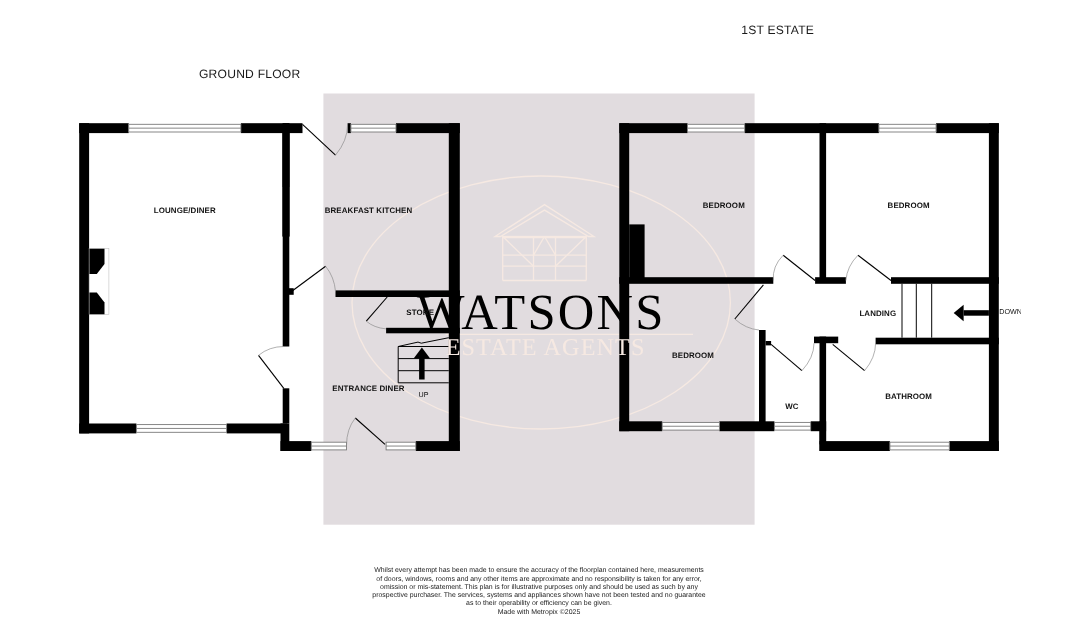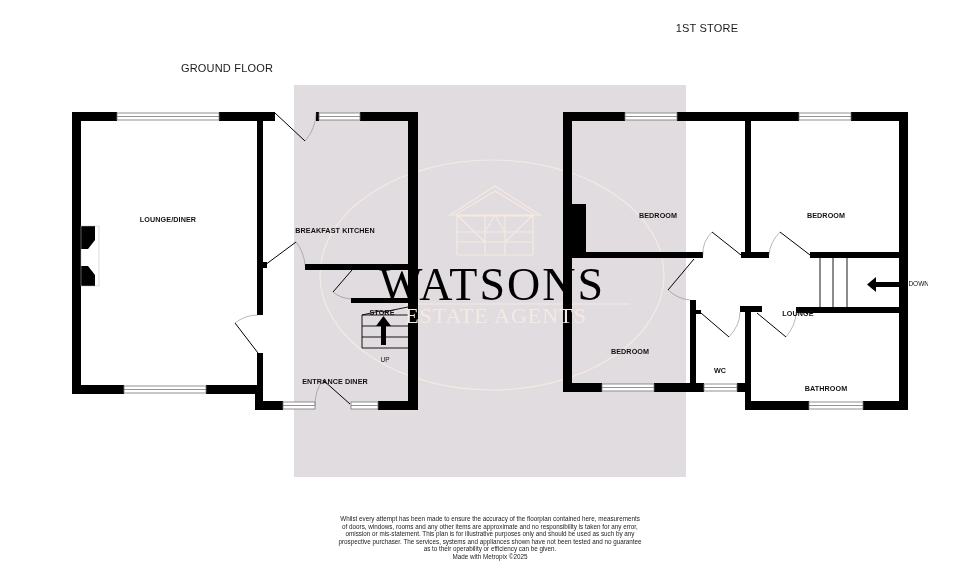--- a/index.html
+++ b/index.html
@@ -13,37 +13,37 @@
     position:absolute; top:22px; font-size:11px; letter-spacing:0.2px;
     color:#1a1a1a; transform:translateX(-50%); white-space:nowrap;
   }
   .watermark-bg {
     position:absolute; left:294px; top:85px; width:392px; height:392px;
     background:#e1dcdf;
   }
   svg.plan { position:absolute; left:0; top:0; }
   .room-label {
     position:absolute; font-size:7.2px; font-weight:bold; color:#111;
-    transform:translate(-50%,-50%); white-space:nowrap; letter-spacing:0.1px;margin-top:28px;
+    transform:translate(-50%,-50%); white-space:nowrap; letter-spacing:0.1px;
   }
   .small-label {
     position:absolute; font-size:6.5px; color:#111;
     transform:translate(-50%,-50%); white-space:nowrap;
   }
   .disclaimer {
     position:absolute; left:300px; top:515px; width:380px;
     font-size:6.3px; line-height:7.6px; text-align:center; color:#222;
   }
   .disclaimer div { white-space:nowrap; }
 </style>
 </head>
 <body>
 
 <div class="floor-title" style="left:227px;margin-top:40px;">GROUND FLOOR</div>
-<div class="floor-title" style="left:707px;">1ST STORE</div>
+<div class="floor-title" style="left:707px;">1ST ESTATE</div>
 
 <div class="watermark-bg"></div>
 
 <svg class="plan" width="980" height="562" viewBox="0 0 980 562">
 
   <g fill="none" stroke="#f6e9e2" stroke-width="1.2">
     <ellipse cx="492" cy="275" rx="172" ry="115"></ellipse>
     <polygon points="450,215 495,186 540,215 535,215 495,191 455,215"></polygon>
     <rect x="457" y="215" width="76" height="1"></rect>
     <line x1="457" y1="215" x2="457" y2="255"></line>
@@ -215,30 +215,30 @@
   <g fill="#000">
     <rect x="876" y="282" width="23" height="5"></rect>
     <polygon points="876,277 867,284.5 876,292"></polygon>
   </g>
 </svg>
 
 <div style="position:absolute; left:492px; top:284px; transform:translate(-50%,-50%); font-family:'Liberation Serif',serif; font-size:46px; letter-spacing:2px; color:#000000; white-space:nowrap;">WATSONS</div>
 <div style="position:absolute; left:496px; top:316px; transform:translate(-50%,-50%); font-family:Liberation Serif, serif; font-size:22px; letter-spacing:1px; color:#f6e9e2; white-space:nowrap;">ESTATE AGENTS</div>
 
 <div class="room-label" style="left:168px; top:191px;">LOUNGE/DINER</div>
-<div class="room-label" style="left:335px; top:202px;">BREAKFAST KITCHEN</div>
+<div class="room-label" style="left:335px; top:191px;">BREAKFAST KITCHEN</div>
 <div class="room-label" style="left:382px; top:284px;">STORE</div>
 <div class="room-label" style="left:335px; top:353px;">ENTRANCE DINER</div>
 <div class="small-label" style="left:385px; top:359px;">UP</div>
 
 <div class="room-label" style="left:658px; top:187px;">BEDROOM</div>
 <div class="room-label" style="left:826px; top:187px;">BEDROOM</div>
 <div class="room-label" style="left:630px; top:323px;">BEDROOM</div>
-<div class="room-label" style="left:798px; top:285px;">LOUNGE</div>
-<div class="room-label" style="left:720px; top:342px;">WC</div>
+<div class="room-label" style="left:798px; top:285px;">LANDING</div>
+<div class="room-label" style="left:720px; top:369px;">WC</div>
 <div class="room-label" style="left:826px; top:360px;text-align:right;">BATHROOM</div>
 <div style="position:absolute; left:908px; top:279px; width:20px; height:11px; overflow:hidden; font-size:6.5px;">
   <span style="position:absolute; right:-1px; top:1px; white-space:nowrap;">DOWN</span>
 </div>
 
 <div class="disclaimer">
   <div>Whilst every attempt has been made to ensure the accuracy of the floorplan contained here, measurements</div>
   <div>of doors, windows, rooms and any other items are approximate and no responsibility is taken for any error,</div>
   <div>omission or mis-statement. This plan is for illustrative purposes only and should be used as such by any</div>
   <div>prospective purchaser. The services, systems and appliances shown have not been tested and no guarantee</div>

